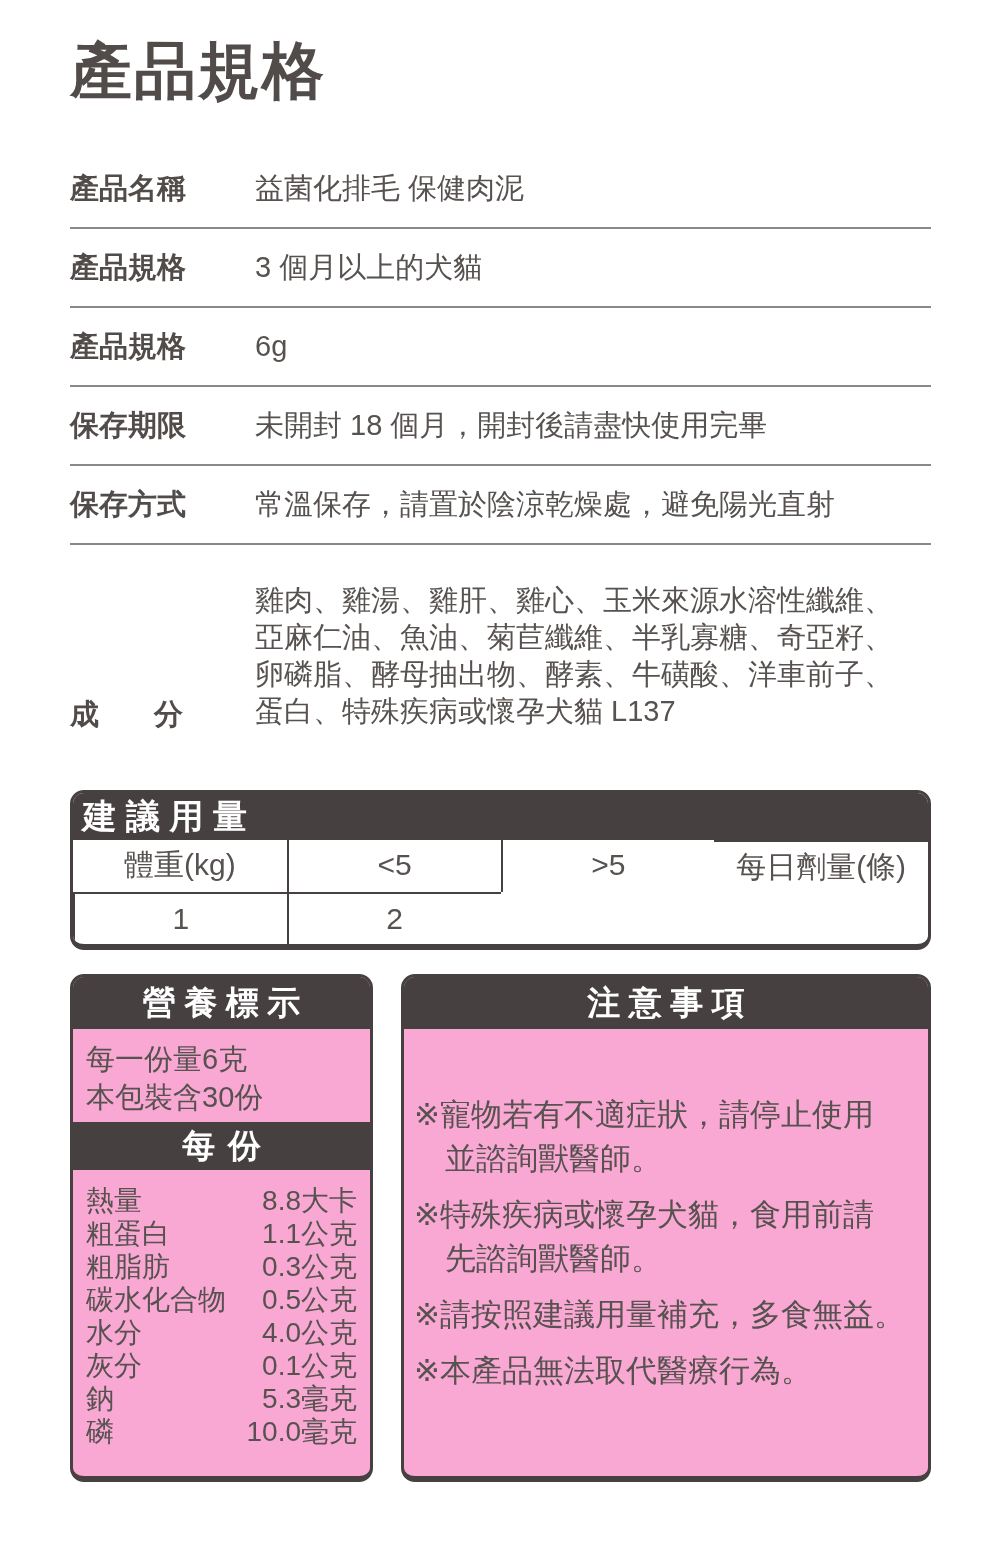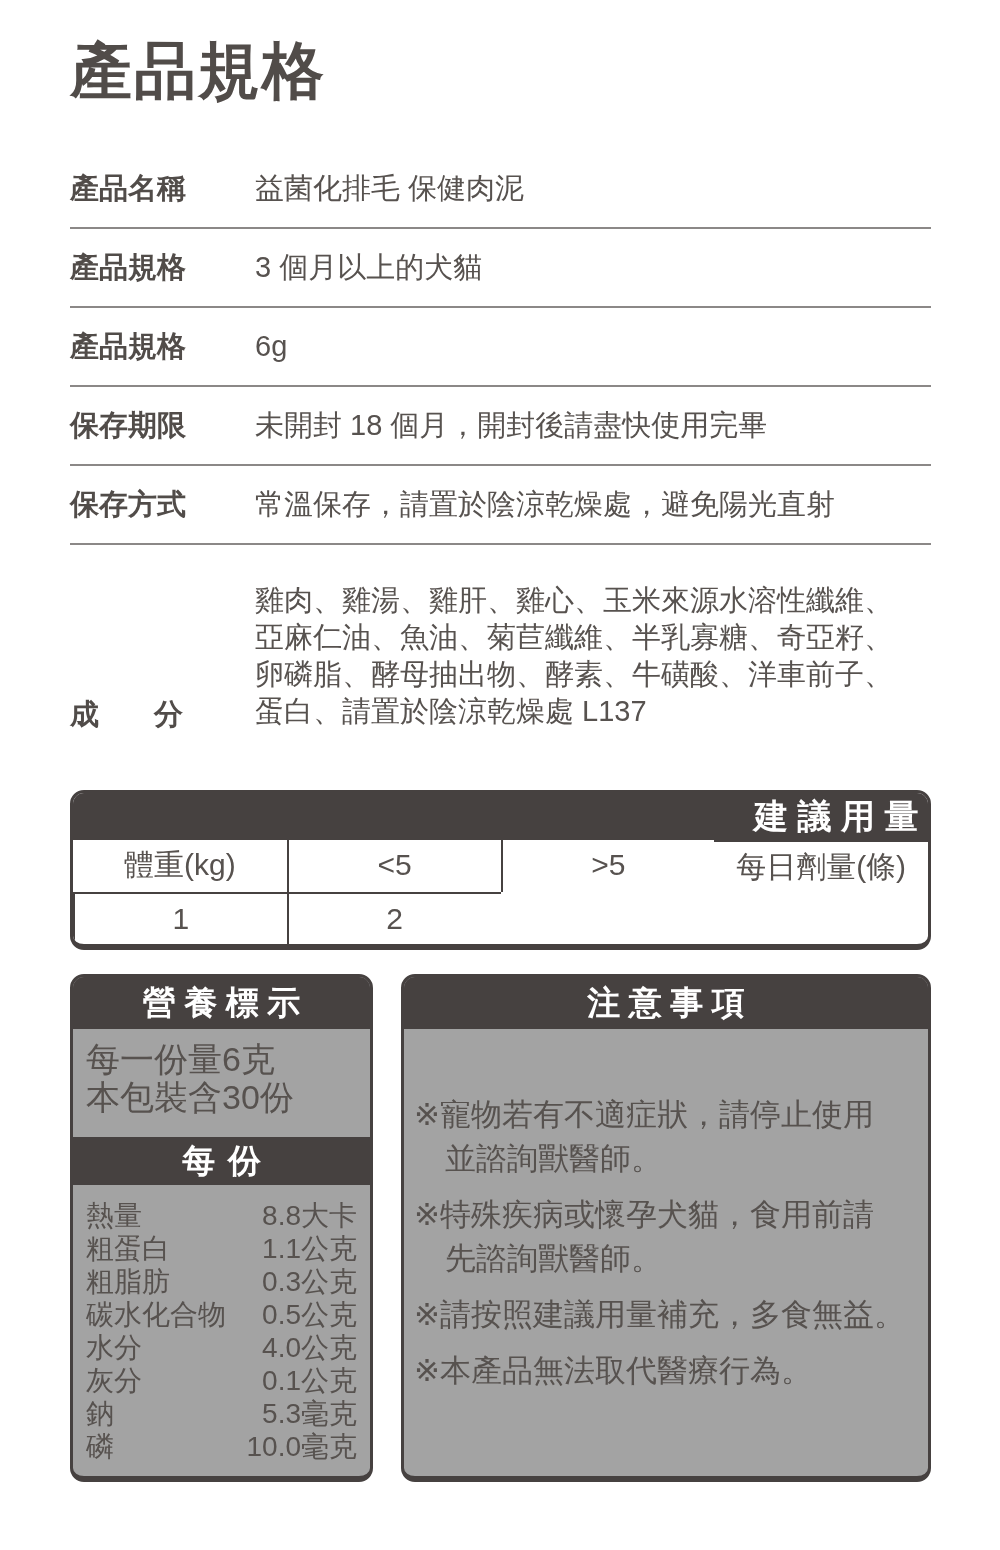--- a/index.html
+++ b/index.html
@@ -44,49 +44,49 @@
 
   
   .dosage{
     margin-top:60px;width:861px;
     border:3px solid var(--dark);border-bottom-width:6px;
     border-radius:14px;overflow:hidden;
     background:#fff;
   }
   .dosage-title{
     background:var(--dark);color:#fff;
-    text-align:right;font-size:34px;line-height:35px;
+    text-align:left;font-size:34px;line-height:35px;
     letter-spacing:0.28em;text-indent:0.28em;
     padding:6px 0;font-weight:bold;
   }
   .dosage-grid{display:grid;grid-template-columns:1fr 1fr 1fr 1fr;}
   .dosage-grid .cell{
     text-align:center;font-size:30px;line-height:30px;
     padding:10px 4px;white-space:nowrap;
   }
   .dosage-grid .cell.c2,.dosage-grid .cell.c3{border-left:2px solid var(--dark);}
   .dosage-grid .cell.r2{border-top:2px solid var(--dark);}
 
   
   .boxes{margin-top:24px;display:flex;gap:28px;width:861px;}
   .box{
     border:3px solid var(--dark);border-bottom-width:6px;
-    border-radius:14px;overflow:hidden;background:#a3a3a3;
+    border-radius:14px;overflow:hidden;background:#f9a8d4;
     height:508px;
   }
   .box-title{
     background:var(--dark);color:#fff;
     text-align:center;font-size:33px;line-height:36px;
     letter-spacing:0.26em;text-indent:0.26em;
     padding:8px 0;font-weight:bold;
   }
   .nutrition-box{width:303px;flex:0 0 303px;}
   .serving-info{
-    height:108px;padding:11px 12px 0 13px;
-    font-size:34px;line-height:38px;white-space:nowrap;
+    height:93px;padding:11px 12px 0 13px;
+    font-size:29px;line-height:38px;white-space:nowrap;
   }
   .per-serving{
     background:var(--dark);color:#fff;
     text-align:center;font-size:33px;line-height:36px;
     letter-spacing:0.38em;text-indent:0.38em;
     padding:6px 0;font-weight:bold;
   }
   .nut-rows{padding:14px 13px 0 13px;}
   .nut-row{
     display:flex;justify-content:space-between;
@@ -131,21 +131,21 @@
       <div class="spec-label">保存方式</div>
       <div class="spec-value">常溫保存，請置於陰涼乾燥處，避免陽光直射</div>
     </div>
 
     <div class="spec-row last">
       <div class="spec-label">成　分</div>
       <div class="spec-value">
         <div class="ing-line">雞肉、雞湯、雞肝、雞心、玉米來源水溶性纖維、</div>
         <div class="ing-line">亞麻仁油、魚油、菊苣纖維、半乳寡糖、奇亞籽、</div>
         <div class="ing-line">卵磷脂、酵母抽出物、酵素、牛磺酸、洋車前子、</div>
-        <div class="ing-line">蛋白、請置於陰涼乾燥處 L137</div>
+        <div class="ing-line">蛋白、特殊疾病或懷孕犬貓 L137</div>
       </div>
     </div>
 
   </div>
 
   <div class="dosage">
     <div class="dosage-title">建議用量</div>
     <div class="dosage-grid">
       <div class="cell">體重(kg)</div>
       <div class="cell c2">&lt;5</div>

